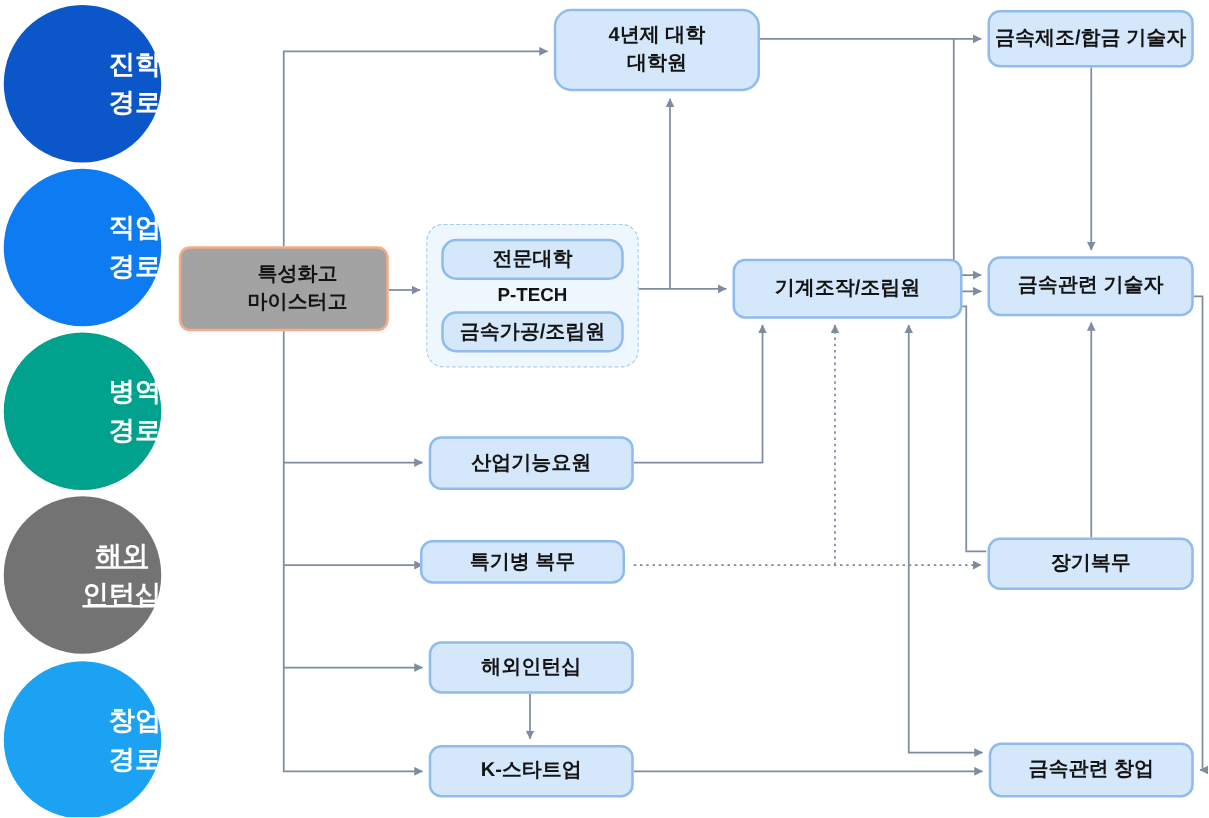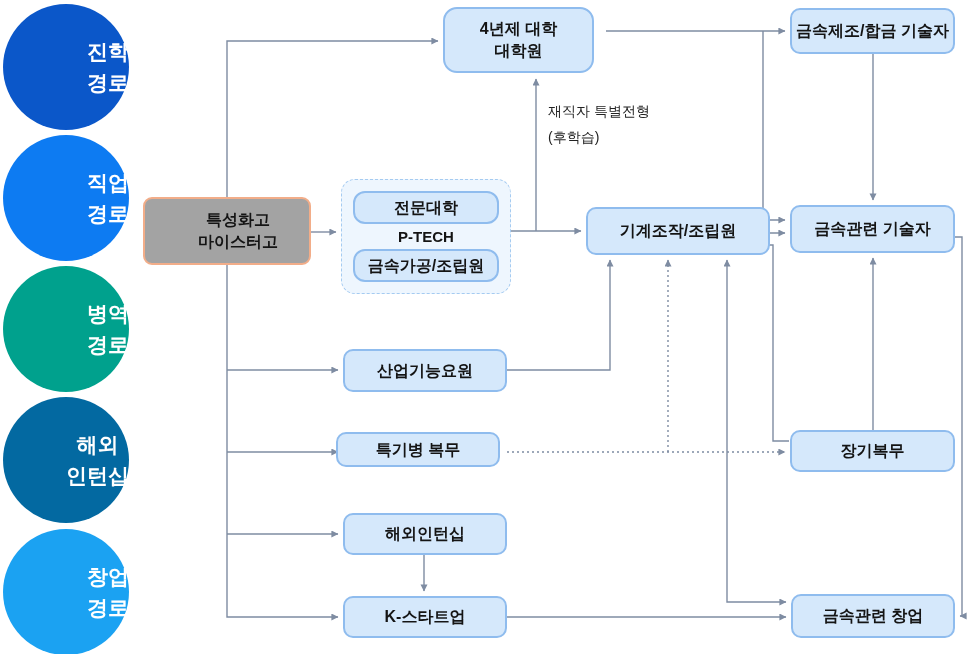--- a/index.html
+++ b/index.html
@@ -74,29 +74,29 @@
       <polyline points="955,237 962,237 962,616 960,616" marker-end="url(#ah)"></polyline>
     </g>
   </svg>
 
   <div class="circle" style="left: 3px; top: 4px; background: rgb(11, 87, 201);"><span>진학
 경로</span></div>
   <div class="circle" style="left: 3px; top: 135px; background: rgb(13, 123, 242);"><span>직업
 경로</span></div>
   <div class="circle" style="left: 3px; top: 266px; background: rgb(0, 161, 141);"><span>병역
 경로</span></div>
-  <div class="circle" style="left: 3px; top: 397px; background: #0369a1;"><span>해외
+  <div class="circle" style="left: 3px; top: 397px; background: #737373; text-decoration: underline;"><span>해외
 인턴십</span></div>
   <div class="circle" style="left: 3px; top: 529px; background: rgb(27, 162, 242);"><span>창업
 경로</span></div>
 
   <div class="node peach" style="left:143px;top:197px;width:168px;height:68px">특성화고
 마이스터고</div>
 
-  <div class="node" style="left:443px;top:7px;width:151px;height:66px;border-radius:14px">4년제 대학
+  <div class="node" style="left:443px;top:7px;width:165px;height:66px;border-radius:14px">4년제 대학
 대학원</div>
 
   <div class="group" style="left:341px;top:179px;width:170px;height:115px">
     <div class="node inner">전문대학</div>
     <div class="ptech-label">P-TECH</div>
     <div class="node inner">금속가공/조립원</div>
   </div>
 
   <div class="node" style="left:586px;top:207px;width:184px;height:48px">기계조작/조립원</div>
 
@@ -109,16 +109,14 @@
   <div class="node" style="left:336px;top:432px;width:164px;height:35px">특기병 복무</div>
 
   <div class="node" style="left:790px;top:430px;width:165px;height:42px">장기복무</div>
 
   <div class="node" style="left:343px;top:513px;width:164px;height:42px">해외인턴십</div>
 
   <div class="node" style="left:343px;top:596px;width:164px;height:42px">K-스타트업</div>
 
   <div class="node" style="left:791px;top:594px;width:164px;height:44px">금속관련 창업</div>
 
-  <div class="annotation" style="left:548px;top:98px">재직자 특별전형
-(후학습)</div>
 
 </div>
 
 </body></html>

